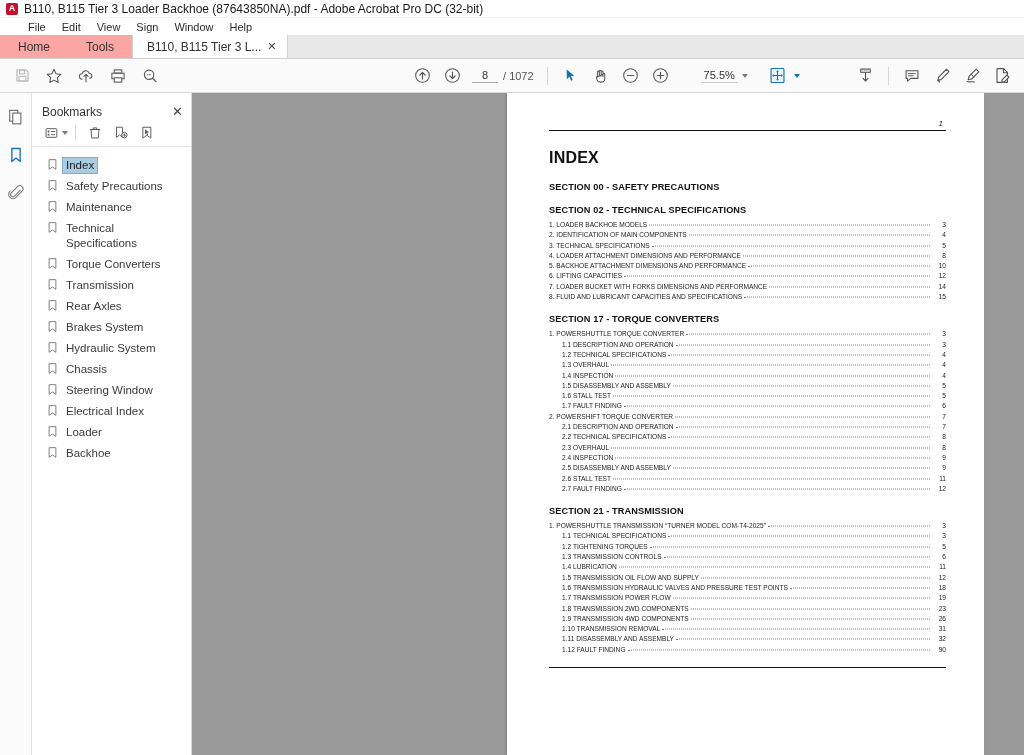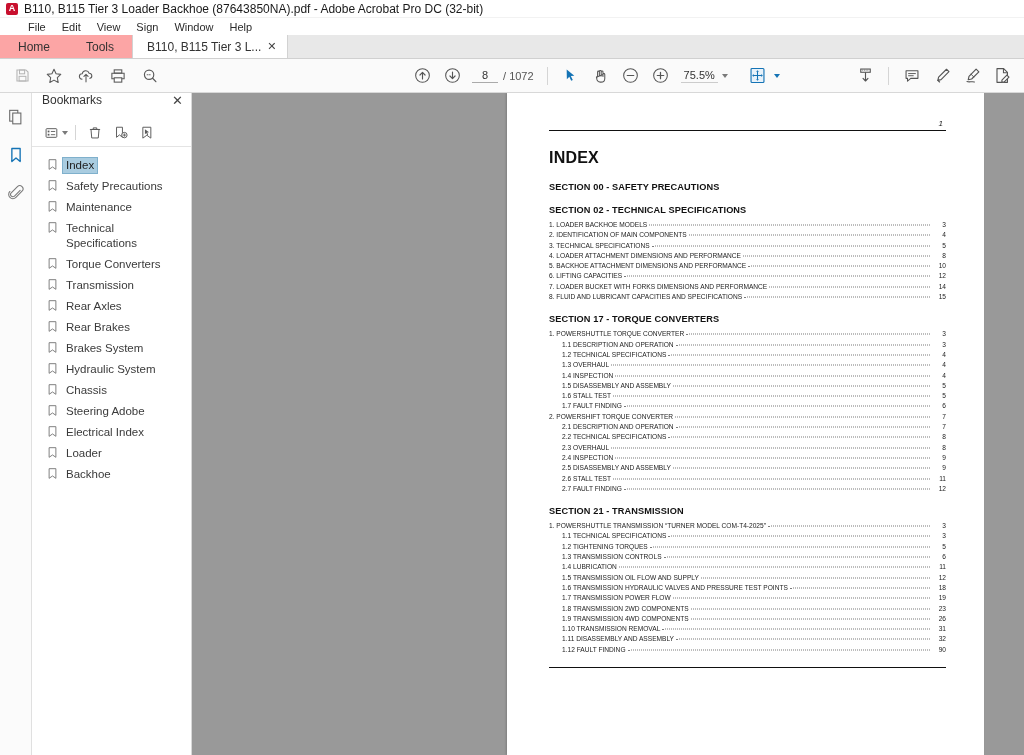--- a/index.html
+++ b/index.html
@@ -71,21 +71,21 @@
   .sep { width: 1px; height: 18px; background: #d5d5d5; margin: 0 7px; }
 
   .pagebox { display: flex; align-items: center; gap: 5px; font-size: 11px; color: #333; margin: 0 4px; }
   .pagenum {
     width: 26px; text-align: center; border: none; border-bottom: 1px solid #aaa;
     background: transparent; font-size: 11px; font-family: inherit; color: #333;
     padding-bottom: 1px; outline: none;
   }
   .pagetotal { color: #555; }
 
-  .zoombox { display: flex; align-items: center; gap: 4px; margin-left: 4px; }
+  .zoombox { display: flex; align-items: center; gap: 4px; margin-left: 24px; }
   .zoomval {
     font-size: 11px; color: #333; border-bottom: 1px solid #ccc;
     padding: 0 3px 1px 3px; min-width: 36px; text-align: center;
   }
   .caret { width: 0; height: 0; border-left: 3.5px solid transparent;
            border-right: 3.5px solid transparent; border-top: 4px solid #7a7a7a; }
   .caret.blue { border-top-color: #1473b5; }
 
   
   .body { display: flex; height: 662px; }
@@ -99,21 +99,21 @@
     width: 26px; height: 24px; display: flex; align-items: center;
     justify-content: center; cursor: pointer; border-radius: 2px;
   }
 
   
   .bmpanel {
     width: 160px; background: #fff; border-right: 1px solid #d8d8d8;
     display: flex; flex-direction: column;
   }
   .bmhead {
-    height: 26px; display: flex; align-items: flex-start; justify-content: space-between;
+    height: 26px; display: flex; align-items: flex-end; justify-content: space-between;
     padding: 0 8px 0 10px; font-size: 12px; color: #333;
   }
   .bmhead .close-x { cursor: pointer; font-size: 13px; color: #444; }
   .bmtools {
     height: 28px; display: flex; align-items: center; gap: 2px; padding-left: 8px;
     border-bottom: 1px solid #e4e4e4;
   }
   .bmtools .tbtn { width: 24px; height: 22px; }
   .bmlist { flex: 1; overflow: hidden; padding-top: 8px; }
   .bmitem {
@@ -426,45 +426,39 @@
         <div class="bmitem">
           <span class="bm-ico"><svg width="9" height="11" viewBox="0 0 10 13">
               <path d="M1 .8h8v11.4L5 9.4l-4 2.8z" fill="none" stroke="#777" stroke-width="1.1" stroke-linejoin="round"></path>
             </svg></span>
           <span class="bmlabel">Rear Axles</span>
         </div>
         <div class="bmitem">
           <span class="bm-ico"><svg width="9" height="11" viewBox="0 0 10 13">
               <path d="M1 .8h8v11.4L5 9.4l-4 2.8z" fill="none" stroke="#777" stroke-width="1.1" stroke-linejoin="round"></path>
             </svg></span>
-          <span class="bmlabel">Rear Brakes</span>
-        </div>
-        <div class="bmitem">
-          <span class="bm-ico"><svg width="9" height="11" viewBox="0 0 10 13">
-              <path d="M1 .8h8v11.4L5 9.4l-4 2.8z" fill="none" stroke="#777" stroke-width="1.1" stroke-linejoin="round"></path>
-            </svg></span>
           <span class="bmlabel">Brakes System</span>
         </div>
         <div class="bmitem">
           <span class="bm-ico"><svg width="9" height="11" viewBox="0 0 10 13">
               <path d="M1 .8h8v11.4L5 9.4l-4 2.8z" fill="none" stroke="#777" stroke-width="1.1" stroke-linejoin="round"></path>
             </svg></span>
           <span class="bmlabel">Hydraulic System</span>
         </div>
         <div class="bmitem">
           <span class="bm-ico"><svg width="9" height="11" viewBox="0 0 10 13">
               <path d="M1 .8h8v11.4L5 9.4l-4 2.8z" fill="none" stroke="#777" stroke-width="1.1" stroke-linejoin="round"></path>
             </svg></span>
           <span class="bmlabel">Chassis</span>
         </div>
         <div class="bmitem">
           <span class="bm-ico"><svg width="9" height="11" viewBox="0 0 10 13">
               <path d="M1 .8h8v11.4L5 9.4l-4 2.8z" fill="none" stroke="#777" stroke-width="1.1" stroke-linejoin="round"></path>
             </svg></span>
-          <span class="bmlabel">Steering Adobe</span>
+          <span class="bmlabel">Steering Window</span>
         </div>
         <div class="bmitem">
           <span class="bm-ico"><svg width="9" height="11" viewBox="0 0 10 13">
               <path d="M1 .8h8v11.4L5 9.4l-4 2.8z" fill="none" stroke="#777" stroke-width="1.1" stroke-linejoin="round"></path>
             </svg></span>
           <span class="bmlabel">Electrical Index</span>
         </div>
         <div class="bmitem">
           <span class="bm-ico"><svg width="9" height="11" viewBox="0 0 10 13">
               <path d="M1 .8h8v11.4L5 9.4l-4 2.8z" fill="none" stroke="#777" stroke-width="1.1" stroke-linejoin="round"></path>

